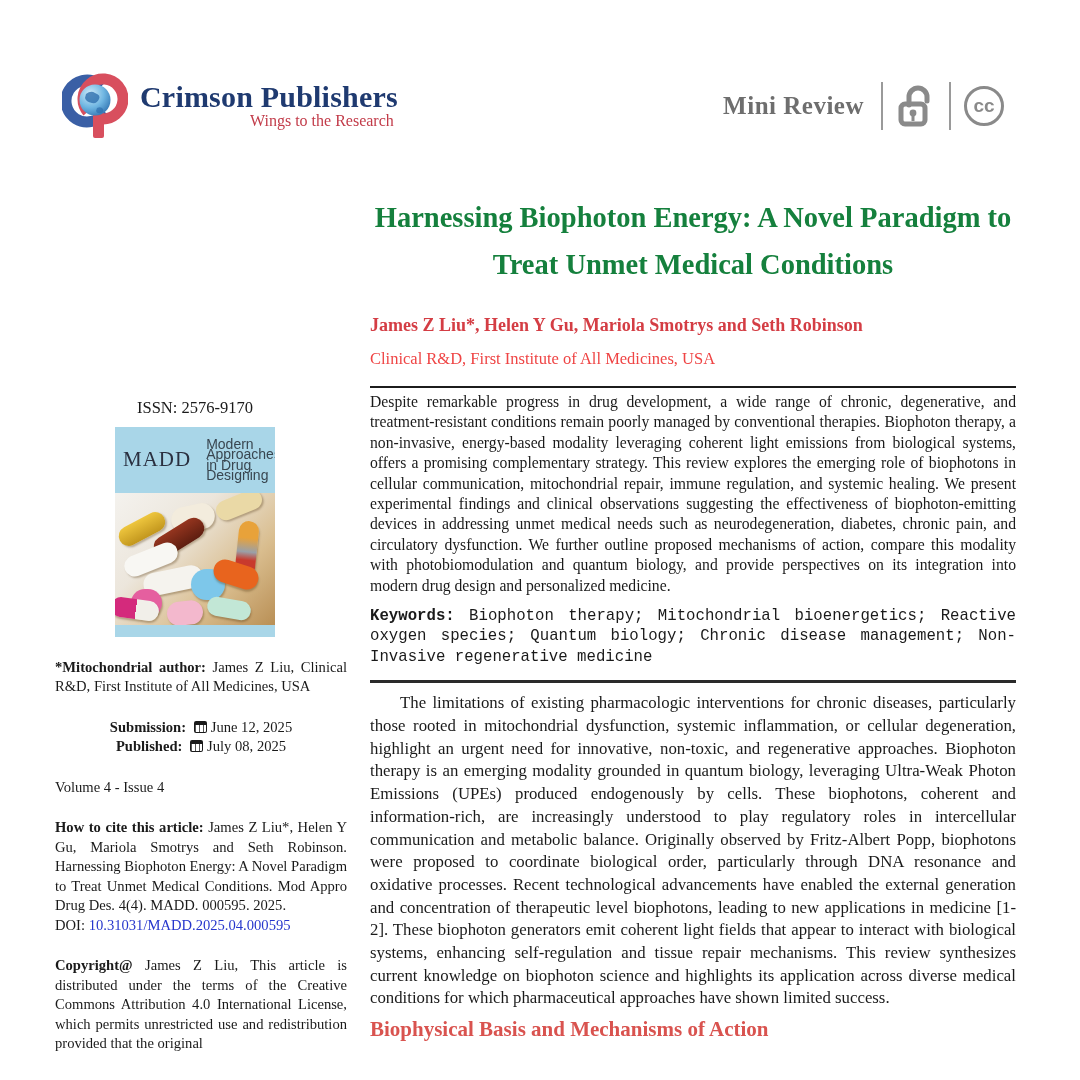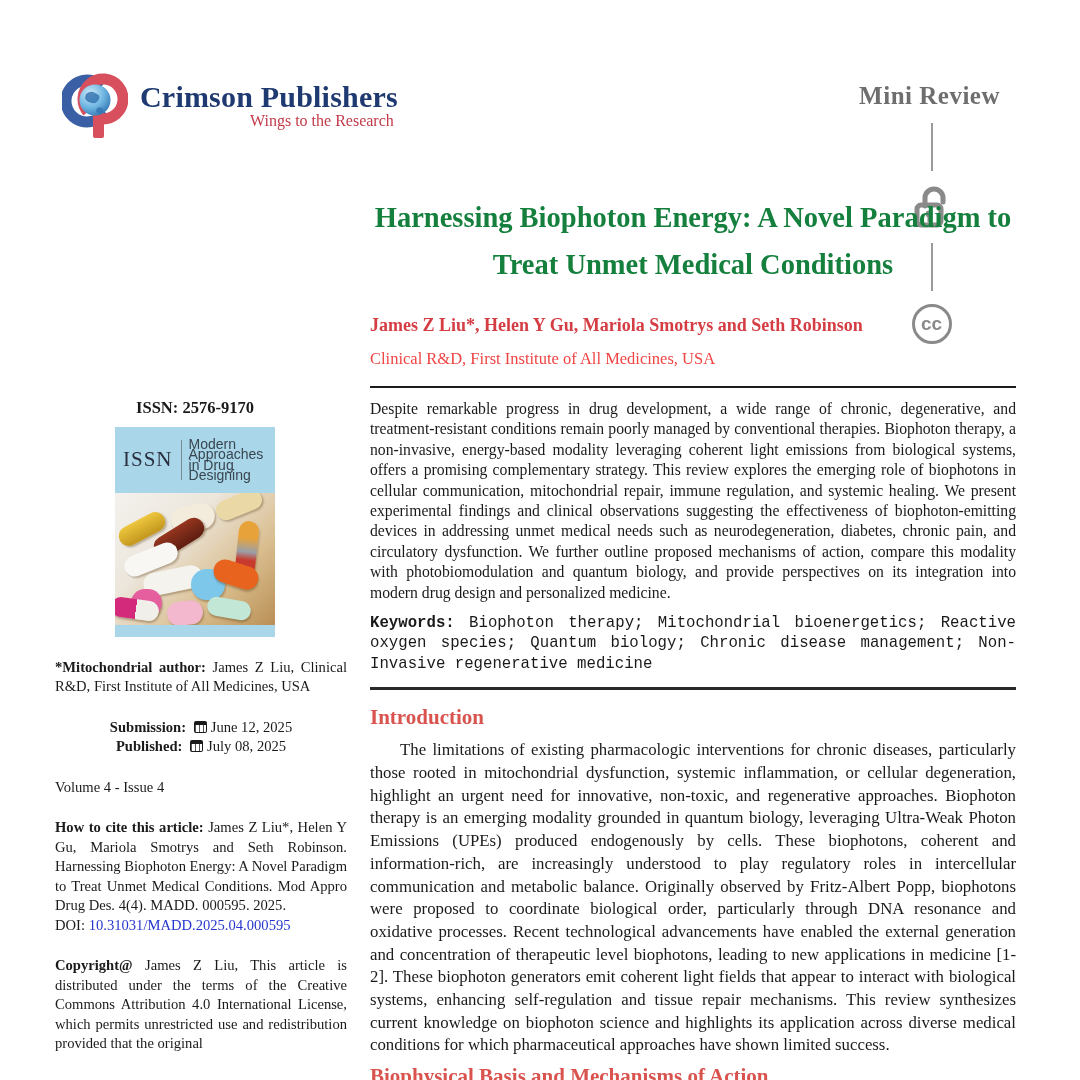--- a/index.html
+++ b/index.html
@@ -7,32 +7,32 @@
               font-family:"Liberation Serif", serif; color:#1a1a1a; }
   .page { position:relative; width:1080px; height:1080px; background:#fff; }
 
   
   .logo-wrap { position:absolute; left:62px; top:68px; display:flex; align-items:flex-start; }
   .logo-mark { width:66px; height:72px; }
   .logo-text { margin-left:12px; padding-top:12px; }
   .pub-name { font-size:30px; font-weight:bold; color:#1f3a70; letter-spacing:.2px; }
   .pub-tagline { font-size:16px; color:#c23b49; text-align:right; margin-top:-2px; padding-right:4px; }
 
-  .header-right { position:absolute; right:76px; top:82px; display:flex; align-items:center; gap:13px;flex-direction:column; }
+  .header-right { position:absolute; right:76px; top:82px; display:flex; align-items:center; gap:13px; }
   .article-type { font-size:25px; font-weight:bold; color:#6e6e6e; letter-spacing:.5px; margin-right:4px; }
   .vdiv { width:2px; height:48px; background:#9a9a9a; }
   .oa-icon svg { display:block; }
   .cc-icon { width:40px; height:40px; border:3px solid #8a8a8a; border-radius:50%;
              display:flex; align-items:center; justify-content:center;
              font-size:19px; font-weight:bold; color:#8a8a8a; font-family:"Liberation Sans",sans-serif; }
 
   
   .sidebar { position:absolute; left:55px; top:398px; width:292px; font-size:14.6px; line-height:19.5px; }
   .cover-block { width:160px; margin-left:60px; }
-  .issn { font-size:16.5px; font-weight:bold; text-align:center; white-space:nowrap; margin-bottom:9px; }
+  .issn { font-size:16.5px; font-weight:normal; text-align:center; white-space:nowrap; margin-bottom:9px; }
   .cover { width:160px; height:210px; background:#a9d6e8; display:flex; flex-direction:column; overflow:hidden; }
   .cover-head { height:66px; display:flex; align-items:center; padding:0 8px; }
   .cover-abbr { font-size:21px; letter-spacing:1px; color:#2a3040; font-weight:500; }
   .cover-sep { width:1px; height:40px; background:#7a8a94; margin:0 7px 0 8px; }
   .cover-name { font-size:14px; line-height:10.5px; color:#394650; font-family:Liberation Sans, sans-serif; width:64px; }
   .cover-photo { position:relative; flex:1;
       background:linear-gradient(135deg,#f4f2ee 0%,#ece6dc 35%,#d9bd8e 70%,#b98f55 100%); overflow:hidden; }
   .pill { position:absolute; border-radius:999px; box-shadow:1px 2px 2px rgba(90,60,20,.35); }
   .cover-foot { height:12px; background:#a9d6e8; }
 
@@ -47,21 +47,21 @@
   .dateline { text-align:center; }
 
   
   .main { position:absolute; left:370px; top:188px; width:646px; }
   .title { font-size:28.5px; font-weight:bold; text-align:center; line-height:47px; color:#15803d; padding:6px 4px 0; }
   .authors { margin-top:27px; font-size:18px; font-weight:bold; color:#d43d44; }
   .affiliation { margin-top:13px; font-size:16.5px; color:#ef4444; }
   .hrule { border:0; border-top:2.5px solid #1c1c1c; margin-top:17px; }
   .hrule2 { border:0; border-top:3px solid #2a2a2a; margin-top:13px; }
   .abs-head { margin-top:14px; font-size:17px; font-weight:bold; }
-  .abs-text { margin-top:11px; font-size:15.7px; line-height:20.4px; text-align:justify; }
+  .abs-text { margin-top:4px; font-size:15.7px; line-height:20.4px; text-align:justify; }
   .keywords { margin-top:10px; font-size:15.7px; line-height:20.4px; text-align:justify;font-family:Liberation Mono, monospace; }
   .sec-head { margin-top:15px; font-size:21px; font-weight:bold; color:#d9534f; }
   .sec-text { margin-top:9px; font-size:16.8px; line-height:22.7px; text-align:justify; text-indent:30px; }
   .sec-head-2 { margin-top:7px; }
 </style>
 </head>
 <body>
 
 <div class="page">
 
@@ -103,21 +103,21 @@
       <span>cc</span>
     </div>
   </div>
 
   <div class="sidebar">
 
     <div class="cover-block">
       <div class="issn">ISSN: 2576-9170</div>
       <div class="cover">
         <div class="cover-head">
-          <span class="cover-abbr">ISSN</span>
+          <span class="cover-abbr">MADD</span>
           <span class="cover-sep"></span>
           <span class="cover-name">Modern Approaches in Drug Designing</span>
         </div>
         <div class="cover-photo">
           <div class="pill" style="left:56px;top:12px;width:44px;height:26px;background:#f3ecdd;transform:rotate(-12deg);"></div>
           <div class="pill" style="left:100px;top:2px;width:48px;height:20px;background:#ead9a6;transform:rotate(-22deg);"></div>
           <div class="pill" style="left:2px;top:26px;width:50px;height:20px;background:linear-gradient(180deg,#eec63e,#c2961d);transform:rotate(-28deg);"></div>
           <div class="pill" style="left:36px;top:34px;width:56px;height:21px;background:linear-gradient(180deg,#95351f,#5e1e10);transform:rotate(-32deg);"></div>
           <div class="pill" style="left:122px;top:28px;width:20px;height:56px;background:linear-gradient(180deg,#e8a23a 30%,#9aa0a8 55%,#c83a2d 70%);transform:rotate(6deg);"></div>
           <div class="pill" style="left:8px;top:56px;width:56px;height:21px;background:#f8f7f3;transform:rotate(-22deg);"></div>
@@ -154,19 +154,18 @@
     <div class="authors">James Z Liu*, Helen Y Gu, Mariola Smotrys and Seth Robinson</div>
     <div class="affiliation">Clinical R&amp;D, First Institute of All Medicines, USA</div>
 
     <hr class="hrule">
 
     <p class="abs-text">Despite remarkable progress in drug development, a wide range of chronic, degenerative, and treatment-resistant conditions remain poorly managed by conventional therapies. Biophoton therapy, a non-invasive, energy-based modality leveraging coherent light emissions from biological systems, offers a promising complementary strategy. This review explores the emerging role of biophotons in cellular communication, mitochondrial repair, immune regulation, and systemic healing. We present experimental findings and clinical observations suggesting the effectiveness of biophoton-emitting devices in addressing unmet medical needs such as neurodegeneration, diabetes, chronic pain, and circulatory dysfunction. We further outline proposed mechanisms of action, compare this modality with photobiomodulation and quantum biology, and provide perspectives on its integration into modern drug design and personalized medicine.</p>
     <p class="keywords"><span class="sb-label">Keywords:</span><span> Biophoton therapy; Mitochondrial bioenergetics; Reactive oxygen species; Quantum biology; Chronic disease management; Non-Invasive regenerative medicine</span></p>
 
     <hr class="hrule2">
 
-    <h2 class="sec-head">Introduction</h2>
     <p class="sec-text">The limitations of existing pharmacologic interventions for chronic diseases, particularly those rooted in mitochondrial dysfunction, systemic inflammation, or cellular degeneration, highlight an urgent need for innovative, non-toxic, and regenerative approaches. Biophoton therapy is an emerging modality grounded in quantum biology, leveraging Ultra-Weak Photon Emissions (UPEs) produced endogenously by cells. These biophotons, coherent and information-rich, are increasingly understood to play regulatory roles in intercellular communication and metabolic balance. Originally observed by Fritz-Albert Popp, biophotons were proposed to coordinate biological order, particularly through DNA resonance and oxidative processes. Recent technological advancements have enabled the external generation and concentration of therapeutic level biophotons, leading to new applications in medicine [1-2]. These biophoton generators emit coherent light fields that appear to interact with biological systems, enhancing self-regulation and tissue repair mechanisms. This review synthesizes current knowledge on biophoton science and highlights its application across diverse medical conditions for which pharmaceutical approaches have shown limited success.</p>
 
     <h2 class="sec-head sec-head-2">Biophysical Basis and Mechanisms of Action</h2>
   </div>
 
 </div>
 
 </body></html>

